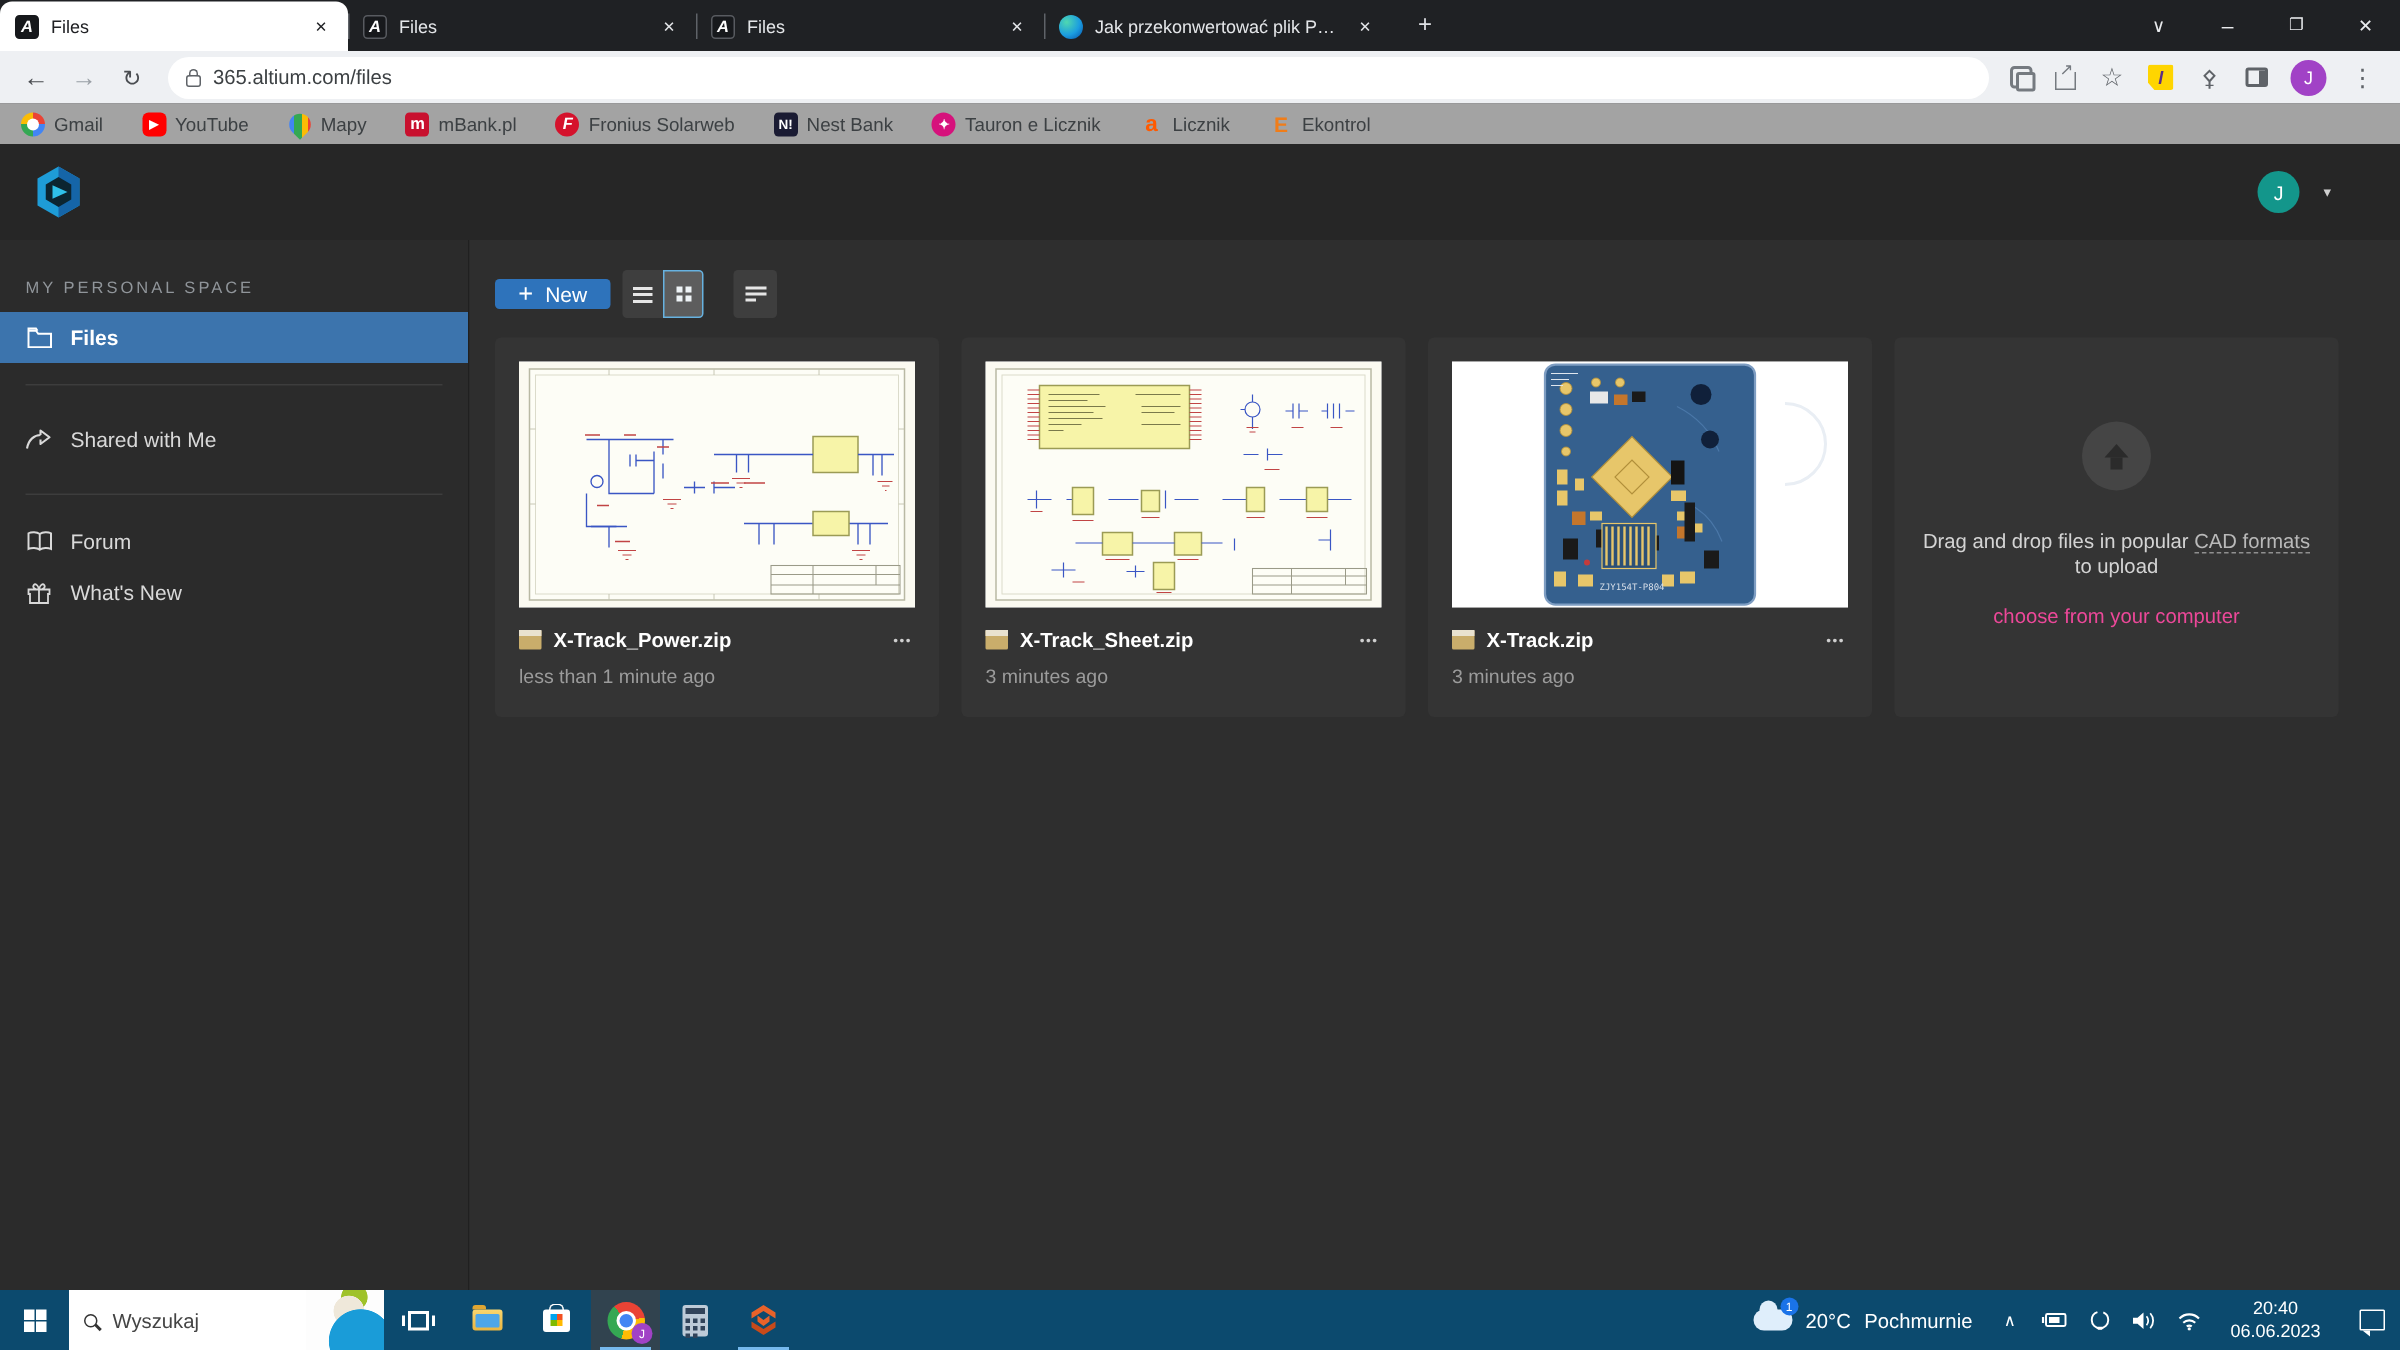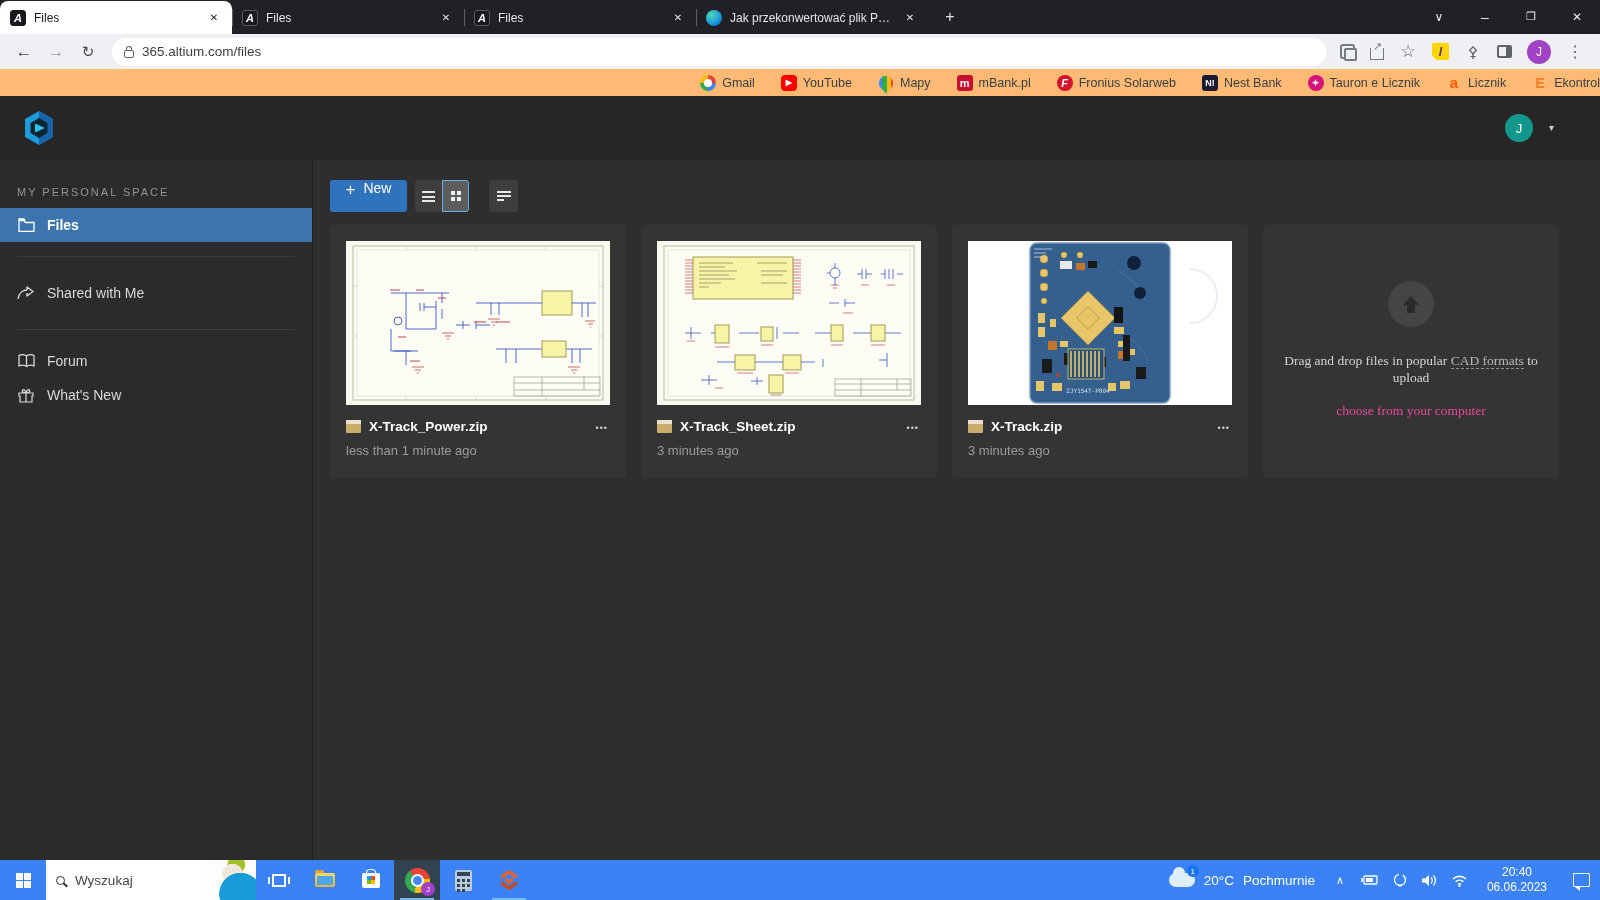--- a/index.html
+++ b/index.html
@@ -45,21 +45,21 @@
   .i-share::before { content:"↗"; position:absolute; left:2px; top:-8px; color:#757a80; font-size:11px; }
   .i-star::before { content:"☆"; font-size:17px; }
   .i-lightshot { width:17px; height:17px; background:#ffd500; border-radius:2px; color:#5b2d86; font-style:italic; font-weight:bold; font-size:12px; display:flex; align-items:center; justify-content:center; clip-path:polygon(0 0,100% 0,100% 100%,25% 100%,0 72%); }
   .i-lightshot::before { content:"l"; }
   .i-puzzle::before { content:"⚴"; font-size:15px; color:#5f6368; }
   .i-panel { width:15px; height:13px; border:2px solid #5f6368; border-radius:2px; position:relative; }
   .i-panel::after { content:""; position:absolute; right:0; top:0; width:4px; height:9px; background:#5f6368; }
   .avatar-sm { width:24px; height:24px; border-radius:50%; background:#a142c6; color:#fff; font-size:12px; display:flex; align-items:center; justify-content:center; }
   .i-kebab::before { content:"⋮"; font-size:16px; color:#5f6368; }
 
-  .bookmarks { height:27px; background:#fdba74; display:flex; align-items:center; gap:26px; padding-left:14px; font-size:12.5px; color:#3c4043;justify-content:flex-end; }
+  .bookmarks { height:27px; background:#a3a3a3; display:flex; align-items:center; gap:26px; padding-left:14px; font-size:12.5px; color:#3c4043; }
   .bm { display:flex; align-items:center; gap:6px; }
   .bm-ico { width:16px; height:16px; border-radius:3px; display:flex; align-items:center; justify-content:center; font-size:11px; font-weight:bold; color:#fff; flex:0 0 auto; }
   .bm-gmail { background:conic-gradient(#ea4335 0 25%, #4285f4 0 50%, #34a853 0 75%, #fbbc05 0); border-radius:50%; position:relative; }
   .bm-gmail::before { content:""; width:8px; height:8px; background:#fff; border-radius:50%; }
   .bm-yt { background:#ff0000; border-radius:4px; font-size:8px; }
   .bm-yt::before { content:"▶"; }
   .bm-maps { background:linear-gradient(135deg,#4285f4 0 30%,#34a853 0 55%,#fbbc05 0 75%,#ea4335 0); border-radius:50% 50% 50% 0; transform:rotate(-45deg) scale(.9); }
   .bm-mbank { background:#c8102e; }
   .bm-mbank::before { content:"m"; text-transform:lowercase; }
   .bm-fronius { background:#d5122c; border-radius:50%; }
@@ -89,21 +89,21 @@
   .sidebar { width:313px; background:#2b2b2b; border-right:1px solid #202020; padding-top:14px; color:#d9d9d9; }
   .side-label { padding:12px 17px 10px; font-size:11px; letter-spacing:2px; color:#90959a; }
   .side-item { height:34px; display:flex; align-items:center; gap:12px; padding:0 17px; font-size:14px; }
   .side-item.selected { background:#3c74ad; color:#fff; font-weight:bold; }
   .side-divider { border-top:1px solid #3d3d3d; margin:14px 17px; }
   .side-item.tall { height:44px; }
   .sicon { width:18px; display:flex; justify-content:center; flex:0 0 auto; }
 
   .content { flex:1; background:#2e2e2e; padding:20px 0 0 17px; }
   .content-toolbar { display:flex; align-items:center; gap:8px; height:32px; }
-  .btn-new { height:32px; width:77px; background:#2e73bb; border-radius:3px; color:#fff; font-size:14px; display:flex; justify-content:center; gap:8px; }
+  .btn-new { height:20px; width:77px; background:#2e73bb; border-radius:3px; color:#fff; font-size:14px; display:flex; align-items:center; justify-content:center; gap:8px; }
   .btn-new .plus::before { content:"+"; font-size:17px; }
   .view-group { display:flex; }
   .tgl { width:27px; height:32px; background:#3e3e3e; display:flex; align-items:center; justify-content:center; }
   .tgl.left { border-radius:3px 0 0 3px; }
   .tgl.right { border-radius:0 3px 3px 0; }
   .tgl.active { background:#5d5d5d; border:1px solid #67b2e0; }
   .i-list { width:13px; height:11px; background:repeating-linear-gradient(#e6e6e6 0 2px, transparent 2px 4.5px); }
   .i-grid { width:10px; height:10px; position:relative; }
   .i-grid::before { content:""; position:absolute; width:4px; height:4px; background:#eef3f6; box-shadow:6px 0 0 #eef3f6, 0 6px 0 #eef3f6, 6px 6px 0 #eef3f6; }
   .btn-sort { width:29px; height:32px; margin-left:12px; background:#3e3e3e; border-radius:3px; display:flex; align-items:center; justify-content:center; }
@@ -120,26 +120,26 @@
   .file-ico::before { content:""; position:absolute; left:0; top:0; width:15px; height:4px; background:#e9e2cf; }
   .file-name { color:#ffffff; font-size:13.5px; font-weight:bold; flex:1; }
   .card-menu { color:#cfcfcf; font-size:16px; letter-spacing:1px; padding:0 2px; }
   .card-menu::before { content:"•••"; font-size:9px; }
   .file-time { color:#9b9b9b; font-size:13px; margin-top:8px; }
 
   .upload-panel { background:#343434; border-radius:4px; height:253px; display:flex; flex-direction:column; align-items:center; padding-top:56px; }
   .upload-circle { width:46px; height:46px; border-radius:50%; background:#454545; display:flex; align-items:center; justify-content:center; margin-bottom:26px; }
   .upload-arrow { width:0; height:0; border-left:8px solid transparent; border-right:8px solid transparent; border-bottom:9px solid #2b2b2b; position:relative; top:-4px; }
   .upload-arrow::after { content:""; position:absolute; left:-4px; top:9px; width:8px; height:8px; background:#2b2b2b; }
-  .upload-text { width:266px; text-align:center; color:#d4d4d4; font-size:13.5px; line-height:1.25;font-family:Liberation Serif, serif; }
+  .upload-text { width:266px; text-align:center; color:#d4d4d4; font-size:13.5px; line-height:1.25; }
   .cad-link { color:#b9b9b9; border-bottom:1px dashed #8f8f8f; }
   .choose-link { display:block; margin-top:16px; color:#ec4899; }
 
   
-  .taskbar { position:absolute; left:0; bottom:0; width:1600px; height:40px; background:#3b82f6; display:flex; align-items:stretch; color:#fff; }
+  .taskbar { position:absolute; left:0; bottom:0; width:1600px; height:40px; background:#0c4a6e; display:flex; align-items:stretch; color:#fff; }
   .tb-btn { width:46px; display:flex; align-items:center; justify-content:center; position:relative; }
   .i-win { width:15px; height:15px; position:relative; }
   .i-win::before { content:""; position:absolute; width:7px; height:7px; background:#fff; box-shadow:8px 0 0 #fff, 0 8px 0 #fff, 8px 8px 0 #fff; }
   .tb-search { width:210px; background:#fff; display:flex; align-items:center; padding:0 10px; gap:10px; position:relative; overflow:hidden; }
   .i-mag-dark { width:9px; height:9px; border:1.7px solid #333; border-radius:50%; position:relative; flex:0 0 auto; }
   .i-mag-dark::after { content:""; position:absolute; width:5px; height:1.7px; background:#333; right:-4px; bottom:-2px; transform:rotate(45deg); }
   .tb-search input { border:none; outline:none; font-size:13.5px; color:#333; width:100px; background:transparent; }
   .tb-search input::placeholder { color:#444; }
   .search-art { position:absolute; right:0; top:0; width:52px; height:40px; background:
       radial-gradient(circle at 70% 85%, #1a9cd8 0 42%, transparent 43%),

